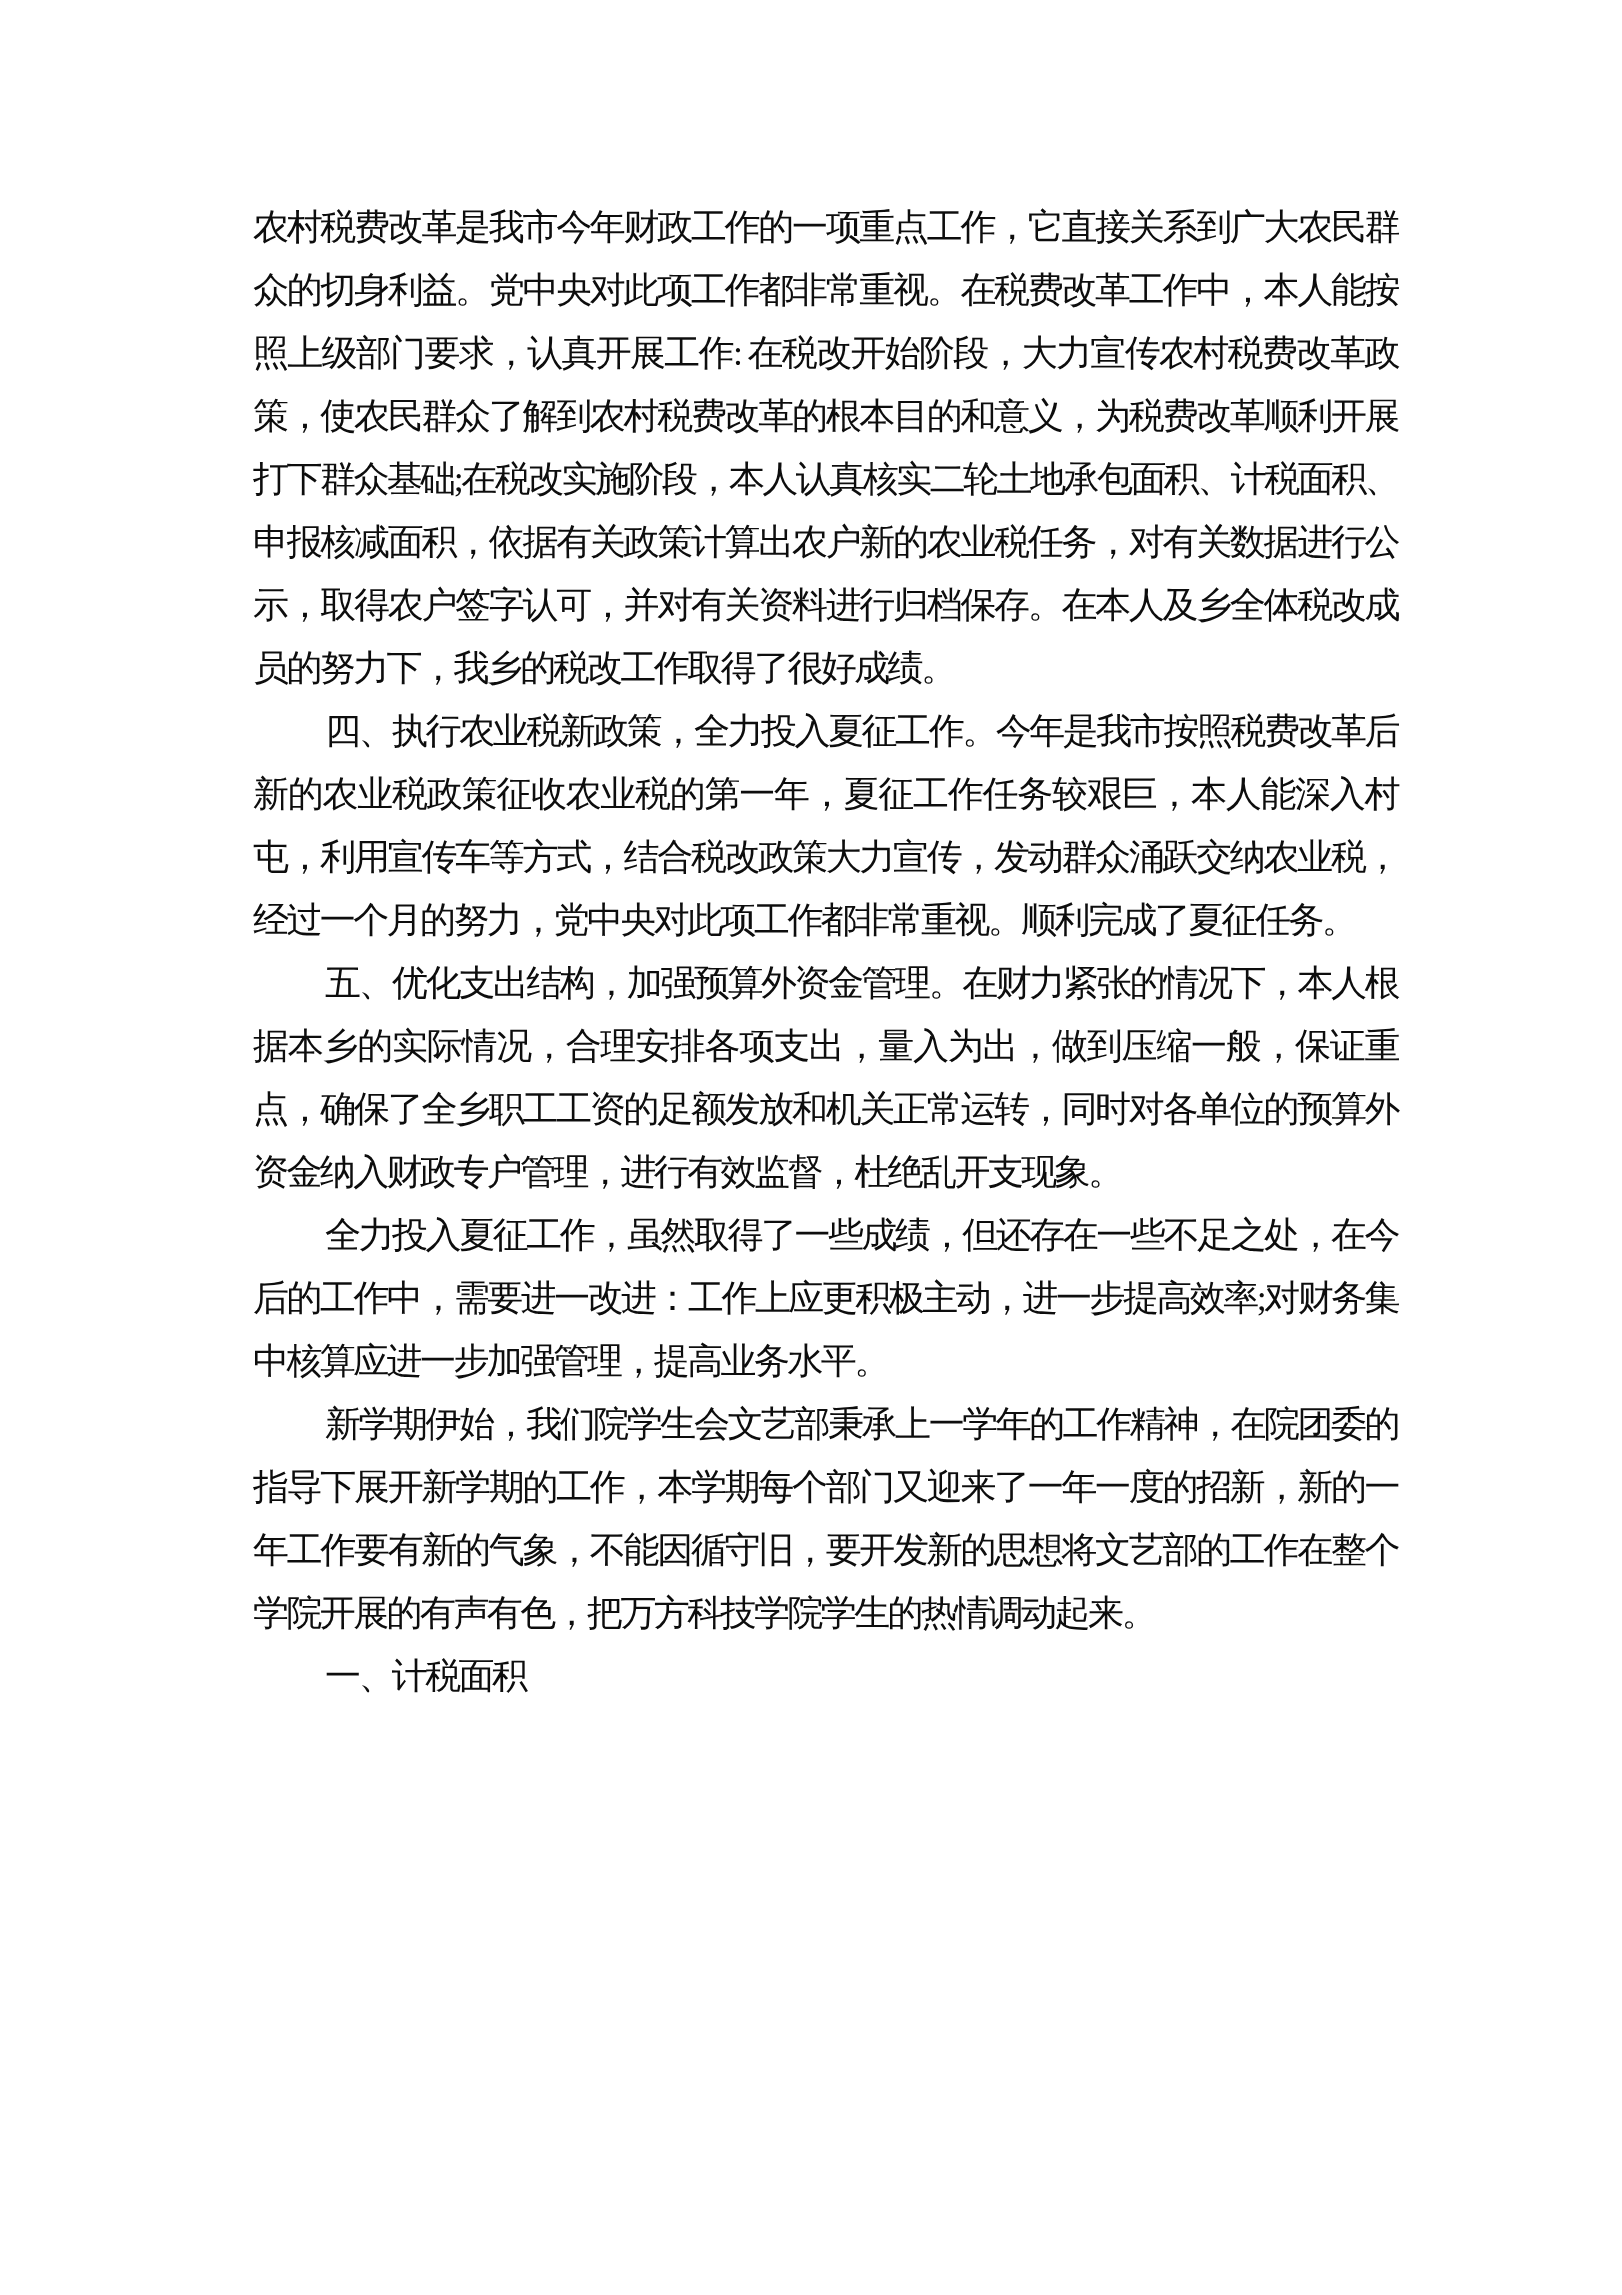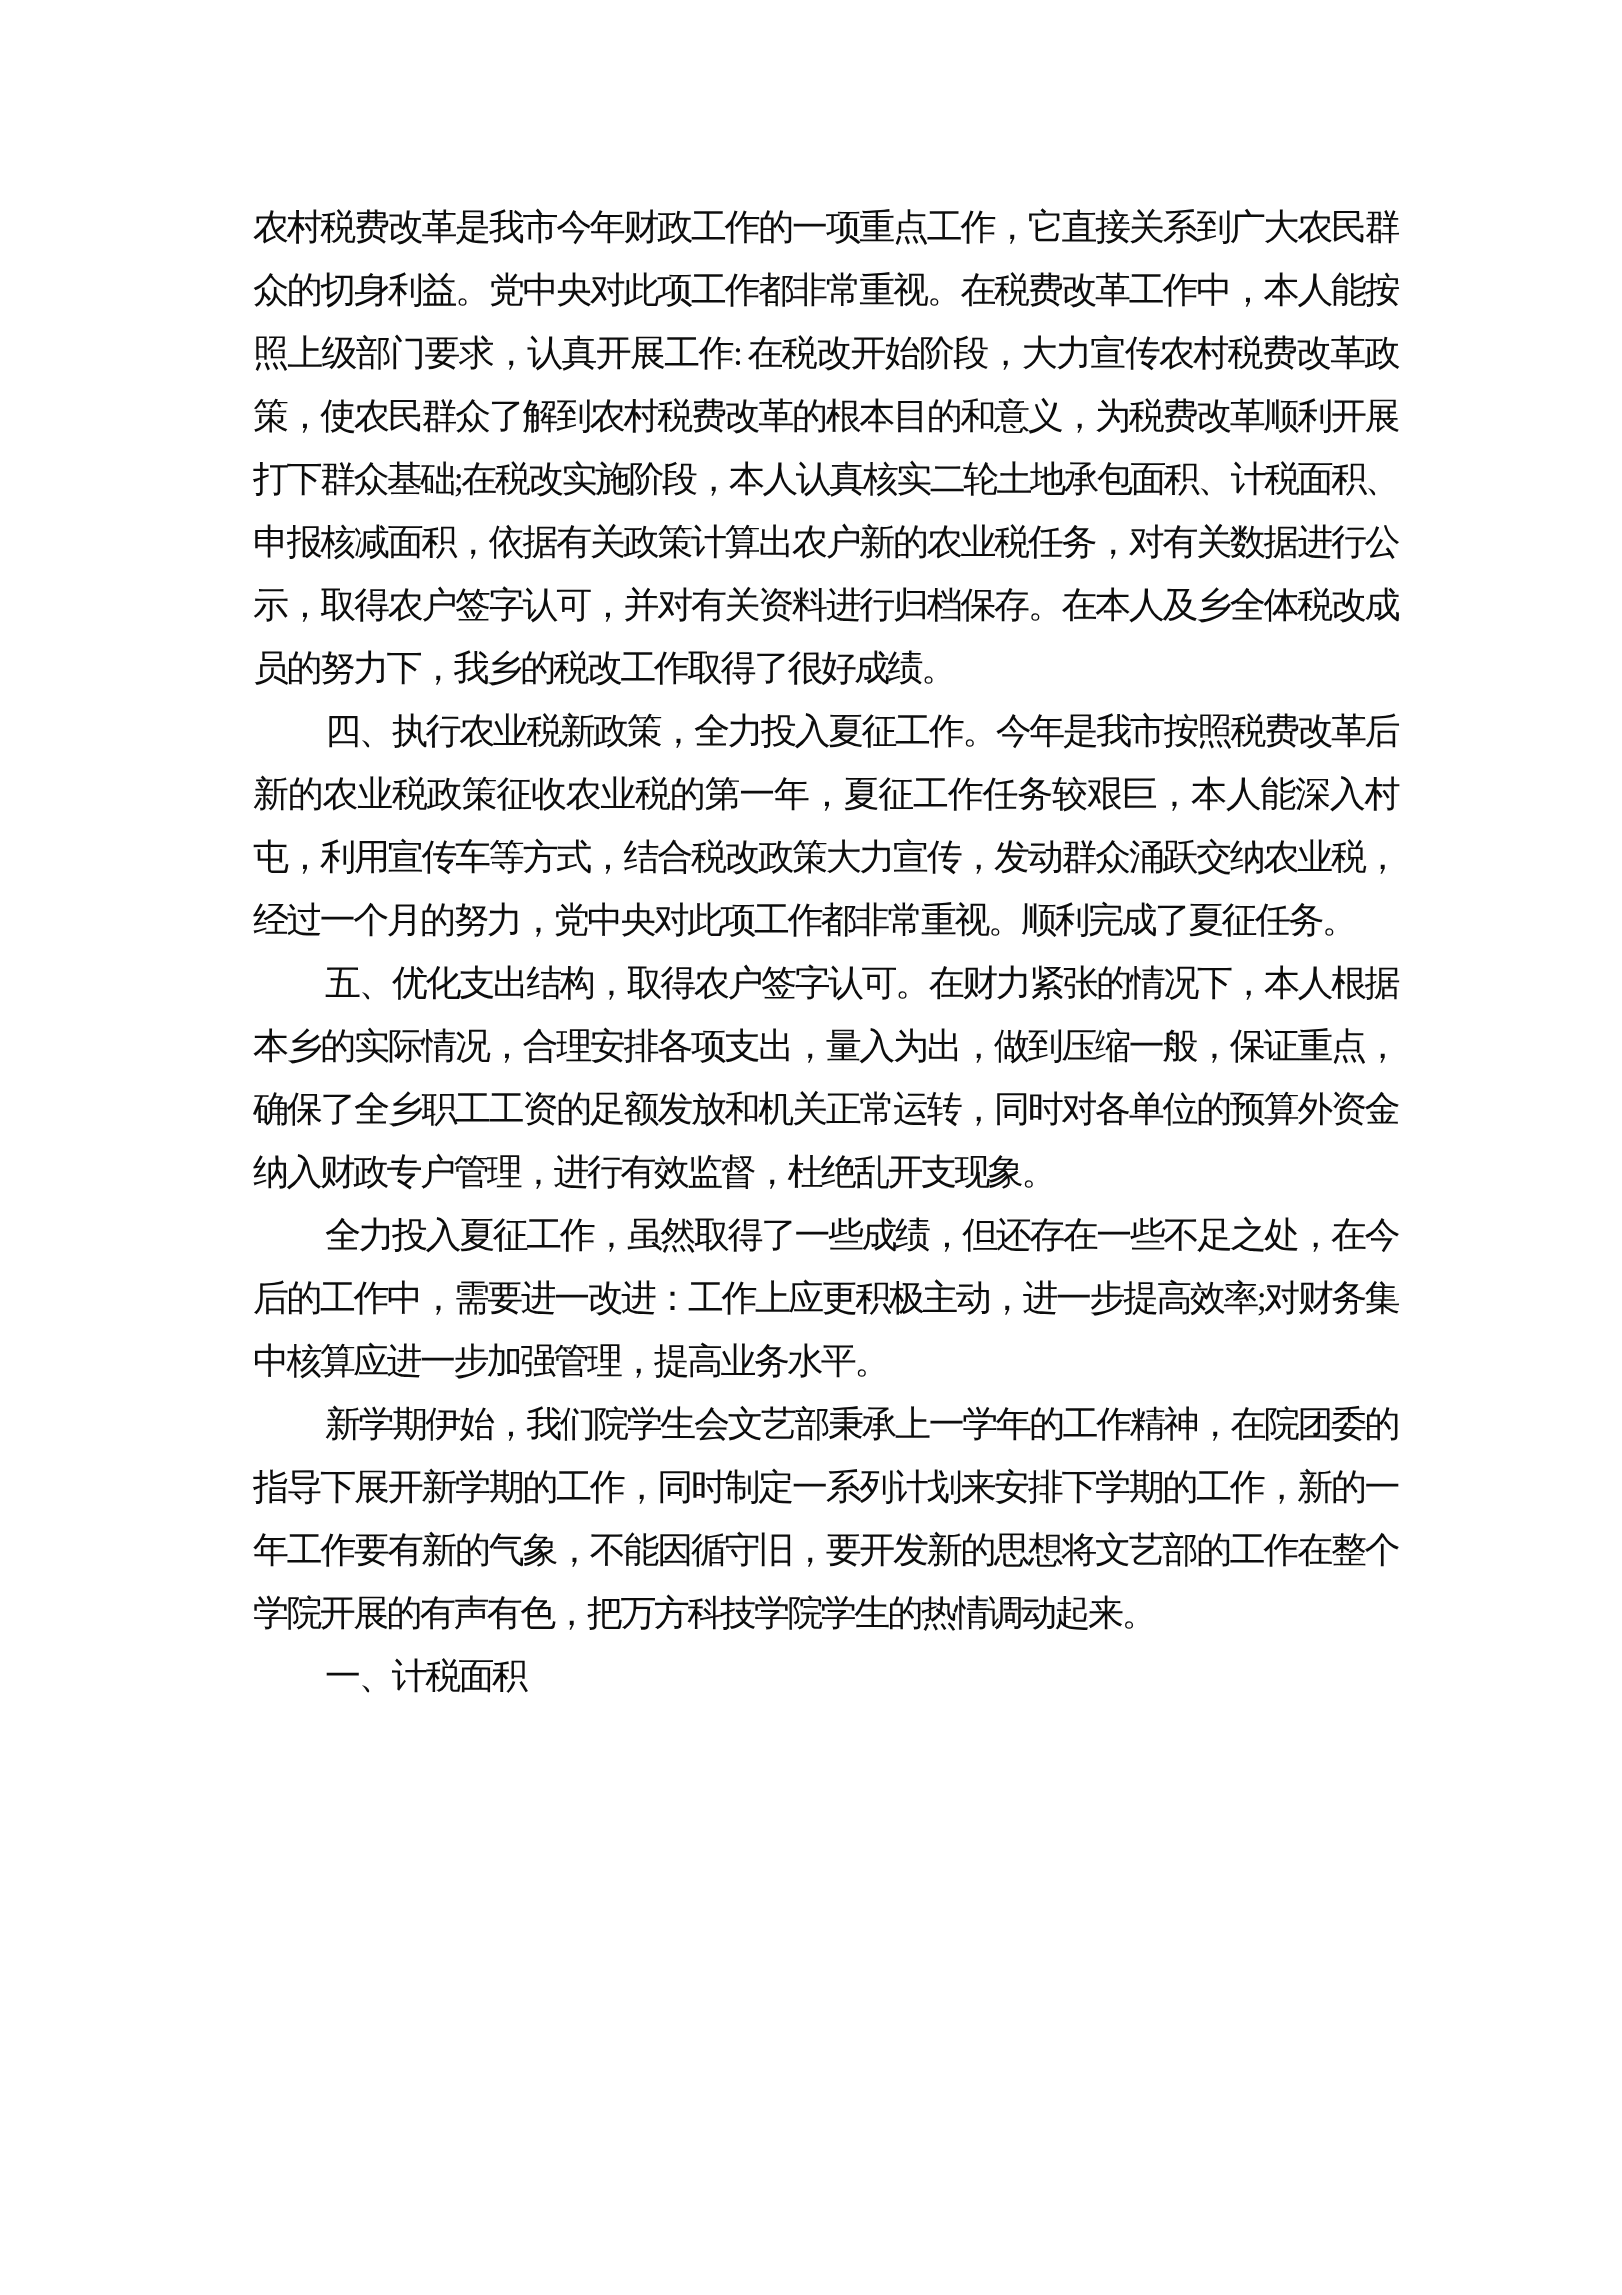--- a/index.html
+++ b/index.html
@@ -38,19 +38,19 @@
     text-indent: 2em;
   }
 </style>
 </head>
 <body>
 
 <div class="page">
   <div class="text-block">
     <p class="para">农村税费改革是我市今年财政工作的一项重点工作，它直接关系到广大农民群众的切身利益。党中央对此项工作都非常重视。在税费改革工作中，本人能按照上级部门要求，认真开展工作: 在税改开始阶段，大力宣传农村税费改革政策，使农民群众了解到农村税费改革的根本目的和意义，为税费改革顺利开展打下群众基础;在税改实施阶段，本人认真核实二轮土地承包面积、计税面积、申报核减面积，依据有关政策计算出农户新的农业税任务，对有关数据进行公示，取得农户签字认可，并对有关资料进行归档保存。在本人及乡全体税改成员的努力下，我乡的税改工作取得了很好成绩。</p>
     <p class="para indent">四、执行农业税新政策，全力投入夏征工作。今年是我市按照税费改革后新的农业税政策征收农业税的第一年，夏征工作任务较艰巨，本人能深入村屯，利用宣传车等方式，结合税改政策大力宣传，发动群众涌跃交纳农业税，经过一个月的努力，党中央对此项工作都非常重视。顺利完成了夏征任务。</p>
-    <p class="para indent">五、优化支出结构，取得农户签字认可。在财力紧张的情况下，本人根据本乡的实际情况，合理安排各项支出，量入为出，做到压缩一般，保证重点，确保了全乡职工工资的足额发放和机关正常运转，同时对各单位的预算外资金纳入财政专户管理，进行有效监督，杜绝乱开支现象。</p>
+    <p class="para indent">五、优化支出结构，加强预算外资金管理。在财力紧张的情况下，本人根据本乡的实际情况，合理安排各项支出，量入为出，做到压缩一般，保证重点，确保了全乡职工工资的足额发放和机关正常运转，同时对各单位的预算外资金纳入财政专户管理，进行有效监督，杜绝乱开支现象。</p>
     <p class="para indent">全力投入夏征工作，虽然取得了一些成绩，但还存在一些不足之处，在今后的工作中，需要进一改进：工作上应更积极主动，进一步提高效率;对财务集中核算应进一步加强管理，提高业务水平。</p>
-    <p class="para indent">新学期伊始，我们院学生会文艺部秉承上一学年的工作精神，在院团委的指导下展开新学期的工作，同时制定一系列计划来安排下学期的工作，新的一年工作要有新的气象，不能因循守旧，要开发新的思想将文艺部的工作在整个学院开展的有声有色，把万方科技学院学生的热情调动起来。</p>
+    <p class="para indent">新学期伊始，我们院学生会文艺部秉承上一学年的工作精神，在院团委的指导下展开新学期的工作，本学期每个部门又迎来了一年一度的招新，新的一年工作要有新的气象，不能因循守旧，要开发新的思想将文艺部的工作在整个学院开展的有声有色，把万方科技学院学生的热情调动起来。</p>
     <p class="para indent">一、计税面积</p>
   </div>
 </div>
 
 
 </body></html>

